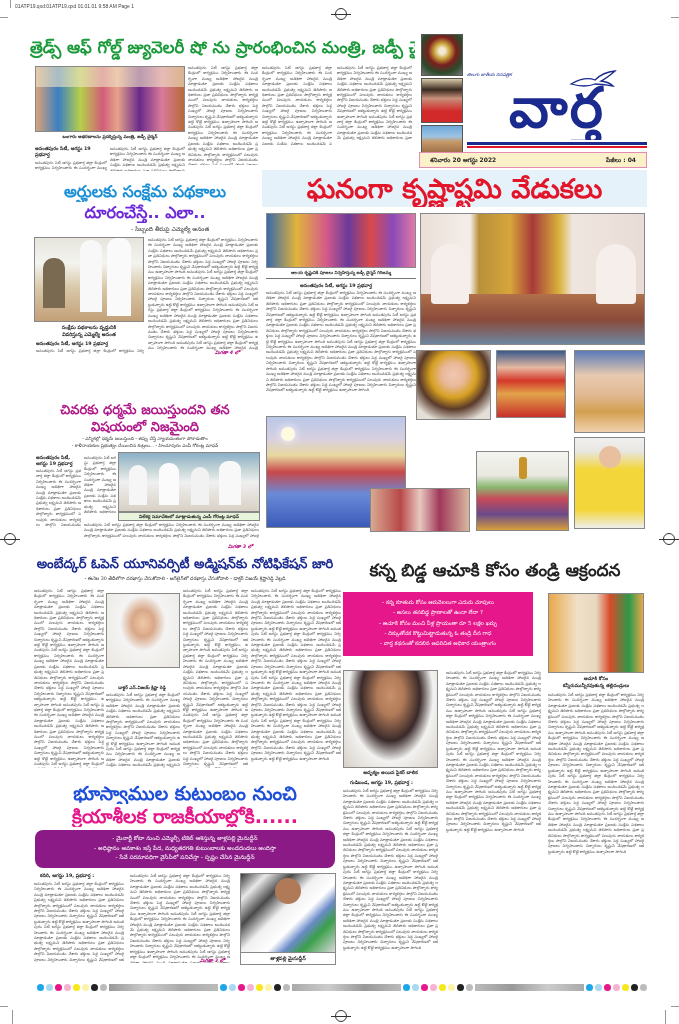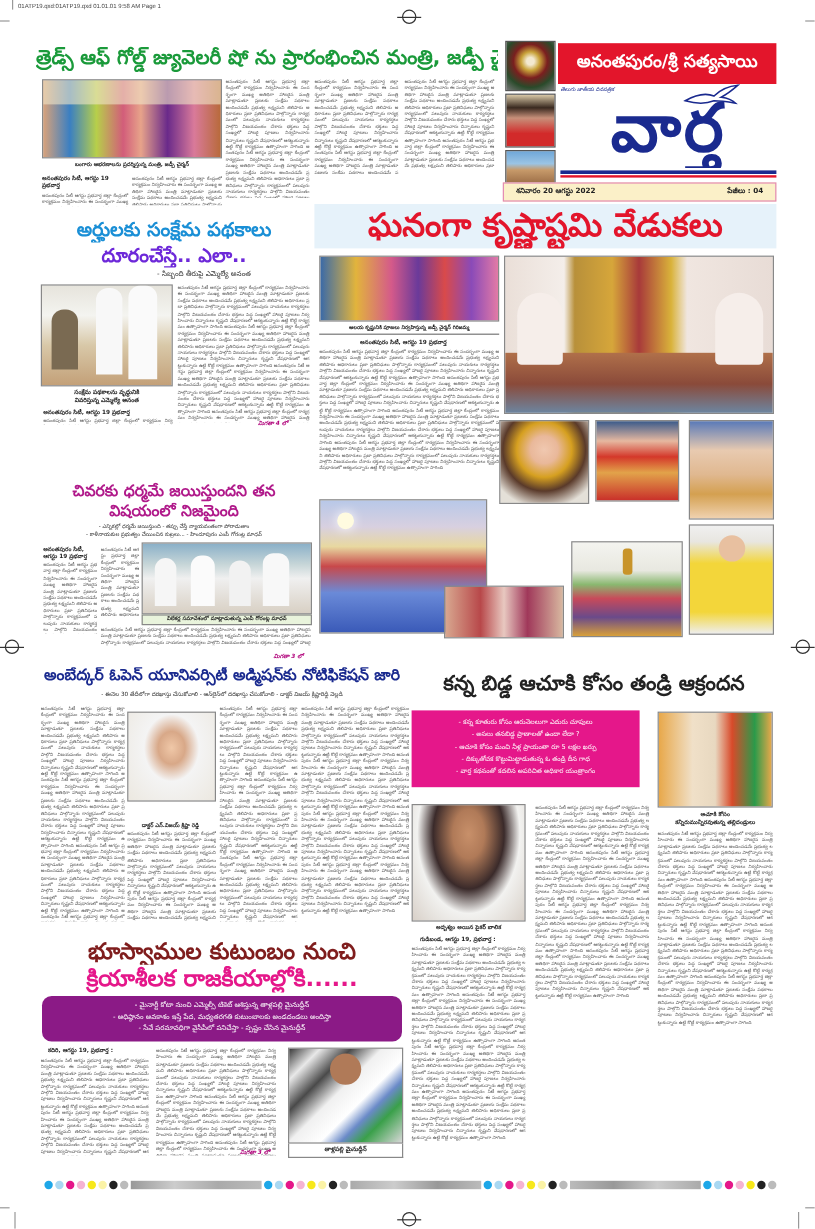--- a/index.html
+++ b/index.html
@@ -53,21 +53,20 @@
 <div class="abs dateline" style="left:35px;top:146px;width:72px;white-space:normal;">అనంతపురం సిటీ, ఆగస్టు 19 ప్రభవార్త</div>
 <div class="abs body-text" style="left:35px;top:160px;width:72px;height:12px;">అనంతపురం సిటీ ఆగస్టు ప్రభవార్త జిల్లా కేంద్రంలో కార్యక్రమం నిర్వహించారు ఈ సందర్భంగా ముఖ్య అతిథిగా హాజరైన మంత్రి మాట్లాడుతూ ప్రజలకు సంక్షేమ పథకాలు అందించడమే ప్రభుత్వ లక్ష్యమని తెలిపారు అధికారులు ప్రజా ప్రతినిధులు పాల్గొన్నారు కార్యక్రమంలో పలువురు నాయకులు కార్యకర్తలు పాల్గొని విజయవంతం చేశారు భక్తులు పెద్ద సంఖ్యలో హాజరై పూజలు నిర్వహించారు చిన్నారులు కృష్ణుని వేషధారణలో ఆకట్టుకున్నారు ఉట్టి కొట్టే కార్యక్రమం ఉత్సాహంగా సాగింది అనంతపురం సిటీ ఆగస్టు ప్రభవార్త జిల్లా కేంద్రంలో కార్యక్రమం నిర్వహించారు ఈ సందర్భంగా ముఖ్య అతిథిగా హాజరైన మంత్రి మాట్లాడుతూ ప్రజలకు సంక్షేమ పథకాలు అందించడమే ప్రభుత్వ లక్ష్యమని తెలిపారు అధికారులు ప్రజా ప్రతినిధులు పాల్గొన్నారు కార్యక్రమంలో పలువురు నాయకులు కార్యకర్తలు పాల్గొని విజయవంతం చేశారు భక్తులు పెద్ద సంఖ్యలో హాజరై పూజలు నిర్వహించారు చిన్నారులు కృష్ణుని వేషధారణలో ఆకట్టుకున్నారు ఉట్టి కొట్టే కార్యక్రమం ఉత్సాహంగా సాగింది అనంతపురం సిటీ ఆగస్టు ప్రభవార్త జిల్లా కేంద్రంలో కార్యక్రమం నిర్వహించారు ఈ సందర్భంగా ముఖ్య అతిథిగా హాజరైన మంత్రి మాట్లాడుతూ ప్రజలకు సంక్షేమ పథకాలు అందించడమే ప్రభుత్వ లక్ష్యమని తెలిపారు అధికారులు ప్రజా ప్రతినిధులు పాల్గొన్నారు కార్యక్రమంలో పలువురు నాయకులు కార్యకర్తలు పాల్గొని విజయవంతం చేశారు భక్తులు పెద్ద సంఖ్యలో హాజరై పూజలు నిర్వహించారు చిన్నారులు కృష్ణుని వేషధారణలో ఆకట్టుకున్నారు ఉట్టి కొట్టే కార్యక్రమం ఉత్సాహంగా సాగింది అనంతపురం సిటీ ఆగస్టు ప్రభవార్త జిల్లా కేంద్రంలో కార్యక్రమం నిర్వహించారు ఈ సందర్భంగా ముఖ్య అతిథిగా హాజరైన మంత్రి మాట్లాడుతూ ప్రజలకు సంక్షేమ పథకాలు అందించడమే ప్రభుత్వ లక్ష్యమని తెలిపారు అధికారులు ప్రజా ప్రతినిధులు పాల్గొన్నారు కార్యక్రమంలో పలువురు నాయకులు కార్యకర్తలు పాల్గొని విజయవంతం చేశారు భక్తులు పెద్ద సంఖ్యలో హాజరై పూజలు నిర్వహించారు చిన్నారులు కృష్ణుని వేషధారణలో ఆకట్టుకున్నారు ఉట్టి కొట్టే కార్యక్రమం ఉత్సాహంగా సాగింది </div>
 <div class="abs body-text" style="left:110px;top:146px;width:75px;height:25px;">అనంతపురం సిటీ ఆగస్టు ప్రభవార్త జిల్లా కేంద్రంలో కార్యక్రమం నిర్వహించారు ఈ సందర్భంగా ముఖ్య అతిథిగా హాజరైన మంత్రి మాట్లాడుతూ ప్రజలకు సంక్షేమ పథకాలు అందించడమే ప్రభుత్వ లక్ష్యమని తెలిపారు అధికారులు ప్రజా ప్రతినిధులు పాల్గొన్నారు కార్యక్రమంలో పలువురు నాయకులు కార్యకర్తలు పాల్గొని విజయవంతం చేశారు భక్తులు పెద్ద సంఖ్యలో హాజరై పూజలు నిర్వహించారు చిన్నారులు కృష్ణుని వేషధారణలో ఆకట్టుకున్నారు ఉట్టి కొట్టే కార్యక్రమం ఉత్సాహంగా సాగింది అనంతపురం సిటీ ఆగస్టు ప్రభవార్త జిల్లా కేంద్రంలో కార్యక్రమం నిర్వహించారు ఈ సందర్భంగా ముఖ్య అతిథిగా హాజరైన మంత్రి మాట్లాడుతూ ప్రజలకు సంక్షేమ పథకాలు అందించడమే ప్రభుత్వ లక్ష్యమని తెలిపారు అధికారులు ప్రజా ప్రతినిధులు పాల్గొన్నారు కార్యక్రమంలో పలువురు నాయకులు కార్యకర్తలు పాల్గొని విజయవంతం చేశారు భక్తులు పెద్ద సంఖ్యలో హాజరై పూజలు నిర్వహించారు చిన్నారులు కృష్ణుని వేషధారణలో ఆకట్టుకున్నారు ఉట్టి కొట్టే కార్యక్రమం ఉత్సాహంగా సాగింది అనంతపురం సిటీ ఆగస్టు ప్రభవార్త జిల్లా కేంద్రంలో కార్యక్రమం నిర్వహించారు ఈ సందర్భంగా ముఖ్య అతిథిగా హాజరైన మంత్రి మాట్లాడుతూ ప్రజలకు సంక్షేమ పథకాలు అందించడమే ప్రభుత్వ లక్ష్యమని తెలిపారు అధికారులు ప్రజా ప్రతినిధులు పాల్గొన్నారు కార్యక్రమంలో పలువురు నాయకులు కార్యకర్తలు పాల్గొని విజయవంతం చేశారు భక్తులు పెద్ద సంఖ్యలో హాజరై పూజలు నిర్వహించారు చిన్నారులు కృష్ణుని వేషధారణలో ఆకట్టుకున్నారు ఉట్టి కొట్టే కార్యక్రమం ఉత్సాహంగా సాగింది అనంతపురం సిటీ ఆగస్టు ప్రభవార్త జిల్లా కేంద్రంలో కార్యక్రమం నిర్వహించారు ఈ సందర్భంగా ముఖ్య అతిథిగా హాజరైన మంత్రి మాట్లాడుతూ ప్రజలకు సంక్షేమ పథకాలు అందించడమే ప్రభుత్వ లక్ష్యమని తెలిపారు అధికారులు ప్రజా ప్రతినిధులు పాల్గొన్నారు కార్యక్రమంలో పలువురు నాయకులు కార్యకర్తలు పాల్గొని విజయవంతం చేశారు భక్తులు పెద్ద సంఖ్యలో హాజరై పూజలు నిర్వహించారు చిన్నారులు కృష్ణుని వేషధారణలో ఆకట్టుకున్నారు ఉట్టి కొట్టే కార్యక్రమం ఉత్సాహంగా సాగింది </div>
 
 <div class="abs" style="left:419px;top:34px;width:228px;height:147px;">
 
   <div class="abs" style="left:2px;top:0;width:42px;height:42px;background:radial-gradient(circle at 50% 40%,#f3e9d0 10%,#c8a23a 25%,#7b1f1f 45%,#2a4a2a 70%,#777 100%);border:1px solid #555;"></div>
   <div class="abs" style="left:2px;top:44px;width:42px;height:45px;background:linear-gradient(180deg,#d9c9a8 0%,#3a2a20 25%,#c7907a 45%,#d22a2a 75%,#d22a2a 100%);border:1px solid #555;"></div>
   <div class="abs" style="left:2px;top:91px;width:42px;height:28px;background:linear-gradient(180deg,#6fa7d8 0%,#9bc4e4 40%,#c79a6a 60%,#a0724a 100%);border:1px solid #555;"></div>
 
-  <div class="abs" style="left:46px;top:2px;width:182px;height:34px;background:#e3152b;color:#fff;font-size:14.5px;font-weight:bold;display:flex;align-items:center;justify-content:center;white-space:nowrap;overflow:hidden;">అనంతపురం/శ్రీ సత్యసాయి</div>
 
   <div class="abs" style="left:48px;top:38px;font-size:4.5px;color:#1a2a8f;font-style:italic;">తెలుగు జాతీయ దినపత్రిక</div>
 
   <svg class="abs" style="left:150px;top:36px;" width="48" height="20" viewBox="0 0 48 20">
     <path d="M2 14 Q16 6 26 10 Q34 2 46 1 Q38 8 32 11 Q40 12 44 16 Q32 14 26 14 Q16 18 2 14 Z" fill="none" stroke="#1a2a8f" stroke-width="1.3"></path>
   </svg>
 
   <div class="abs" style="left:48px;top:42px;width:180px;height:64px;color:#1a2a8f;font-size:56px;font-weight:bold;line-height:64px;text-align:center;letter-spacing:2px;overflow:hidden;">వార్త</div>
   <div class="abs" style="left:48px;top:108px;width:180px;height:3px;background:#1a2a8f;"></div>
   <div class="abs" style="left:48px;top:112px;width:180px;height:2px;background:#e3152b;"></div>
@@ -168,21 +167,21 @@
 <div class="abs caption" style="left:548px;top:676px;width:96px;font-size:4.8px;">ఆచూకి కోసం</div>
 <div class="abs caption" style="left:548px;top:683px;width:96px;font-size:4.8px;">కన్నీరుమున్నీరవుతున్న తల్లిదండ్రులు</div>
 
 <div class="abs photo" style="left:343px;top:670px;width:95px;height:98px;background:radial-gradient(ellipse at 50% 25%,#c8906a 0%,#b07a58 20%,#3a2a2a 45%,#f2f2f0 65%,#d8d0c8 100%);"></div>
 <div class="abs caption" style="left:343px;top:770px;width:95px;font-size:4.8px;">అదృశ్యం అయిన పైకర్ బాలిక</div>
 <div class="abs dateline" style="left:350px;top:780px;">గుడిబండ, ఆగస్టు 19, ప్రభవార్త :</div>
 <div class="abs body-text" style="left:343px;top:788px;width:95px;height:170px;">అనంతపురం సిటీ ఆగస్టు ప్రభవార్త జిల్లా కేంద్రంలో కార్యక్రమం నిర్వహించారు ఈ సందర్భంగా ముఖ్య అతిథిగా హాజరైన మంత్రి మాట్లాడుతూ ప్రజలకు సంక్షేమ పథకాలు అందించడమే ప్రభుత్వ లక్ష్యమని తెలిపారు అధికారులు ప్రజా ప్రతినిధులు పాల్గొన్నారు కార్యక్రమంలో పలువురు నాయకులు కార్యకర్తలు పాల్గొని విజయవంతం చేశారు భక్తులు పెద్ద సంఖ్యలో హాజరై పూజలు నిర్వహించారు చిన్నారులు కృష్ణుని వేషధారణలో ఆకట్టుకున్నారు ఉట్టి కొట్టే కార్యక్రమం ఉత్సాహంగా సాగింది అనంతపురం సిటీ ఆగస్టు ప్రభవార్త జిల్లా కేంద్రంలో కార్యక్రమం నిర్వహించారు ఈ సందర్భంగా ముఖ్య అతిథిగా హాజరైన మంత్రి మాట్లాడుతూ ప్రజలకు సంక్షేమ పథకాలు అందించడమే ప్రభుత్వ లక్ష్యమని తెలిపారు అధికారులు ప్రజా ప్రతినిధులు పాల్గొన్నారు కార్యక్రమంలో పలువురు నాయకులు కార్యకర్తలు పాల్గొని విజయవంతం చేశారు భక్తులు పెద్ద సంఖ్యలో హాజరై పూజలు నిర్వహించారు చిన్నారులు కృష్ణుని వేషధారణలో ఆకట్టుకున్నారు ఉట్టి కొట్టే కార్యక్రమం ఉత్సాహంగా సాగింది అనంతపురం సిటీ ఆగస్టు ప్రభవార్త జిల్లా కేంద్రంలో కార్యక్రమం నిర్వహించారు ఈ సందర్భంగా ముఖ్య అతిథిగా హాజరైన మంత్రి మాట్లాడుతూ ప్రజలకు సంక్షేమ పథకాలు అందించడమే ప్రభుత్వ లక్ష్యమని తెలిపారు అధికారులు ప్రజా ప్రతినిధులు పాల్గొన్నారు కార్యక్రమంలో పలువురు నాయకులు కార్యకర్తలు పాల్గొని విజయవంతం చేశారు భక్తులు పెద్ద సంఖ్యలో హాజరై పూజలు నిర్వహించారు చిన్నారులు కృష్ణుని వేషధారణలో ఆకట్టుకున్నారు ఉట్టి కొట్టే కార్యక్రమం ఉత్సాహంగా సాగింది అనంతపురం సిటీ ఆగస్టు ప్రభవార్త జిల్లా కేంద్రంలో కార్యక్రమం నిర్వహించారు ఈ సందర్భంగా ముఖ్య అతిథిగా హాజరైన మంత్రి మాట్లాడుతూ ప్రజలకు సంక్షేమ పథకాలు అందించడమే ప్రభుత్వ లక్ష్యమని తెలిపారు అధికారులు ప్రజా ప్రతినిధులు పాల్గొన్నారు కార్యక్రమంలో పలువురు నాయకులు కార్యకర్తలు పాల్గొని విజయవంతం చేశారు భక్తులు పెద్ద సంఖ్యలో హాజరై పూజలు నిర్వహించారు చిన్నారులు కృష్ణుని వేషధారణలో ఆకట్టుకున్నారు ఉట్టి కొట్టే కార్యక్రమం ఉత్సాహంగా సాగింది </div>
 <div class="abs body-text" style="left:446px;top:670px;width:95px;height:290px;">అనంతపురం సిటీ ఆగస్టు ప్రభవార్త జిల్లా కేంద్రంలో కార్యక్రమం నిర్వహించారు ఈ సందర్భంగా ముఖ్య అతిథిగా హాజరైన మంత్రి మాట్లాడుతూ ప్రజలకు సంక్షేమ పథకాలు అందించడమే ప్రభుత్వ లక్ష్యమని తెలిపారు అధికారులు ప్రజా ప్రతినిధులు పాల్గొన్నారు కార్యక్రమంలో పలువురు నాయకులు కార్యకర్తలు పాల్గొని విజయవంతం చేశారు భక్తులు పెద్ద సంఖ్యలో హాజరై పూజలు నిర్వహించారు చిన్నారులు కృష్ణుని వేషధారణలో ఆకట్టుకున్నారు ఉట్టి కొట్టే కార్యక్రమం ఉత్సాహంగా సాగింది అనంతపురం సిటీ ఆగస్టు ప్రభవార్త జిల్లా కేంద్రంలో కార్యక్రమం నిర్వహించారు ఈ సందర్భంగా ముఖ్య అతిథిగా హాజరైన మంత్రి మాట్లాడుతూ ప్రజలకు సంక్షేమ పథకాలు అందించడమే ప్రభుత్వ లక్ష్యమని తెలిపారు అధికారులు ప్రజా ప్రతినిధులు పాల్గొన్నారు కార్యక్రమంలో పలువురు నాయకులు కార్యకర్తలు పాల్గొని విజయవంతం చేశారు భక్తులు పెద్ద సంఖ్యలో హాజరై పూజలు నిర్వహించారు చిన్నారులు కృష్ణుని వేషధారణలో ఆకట్టుకున్నారు ఉట్టి కొట్టే కార్యక్రమం ఉత్సాహంగా సాగింది అనంతపురం సిటీ ఆగస్టు ప్రభవార్త జిల్లా కేంద్రంలో కార్యక్రమం నిర్వహించారు ఈ సందర్భంగా ముఖ్య అతిథిగా హాజరైన మంత్రి మాట్లాడుతూ ప్రజలకు సంక్షేమ పథకాలు అందించడమే ప్రభుత్వ లక్ష్యమని తెలిపారు అధికారులు ప్రజా ప్రతినిధులు పాల్గొన్నారు కార్యక్రమంలో పలువురు నాయకులు కార్యకర్తలు పాల్గొని విజయవంతం చేశారు భక్తులు పెద్ద సంఖ్యలో హాజరై పూజలు నిర్వహించారు చిన్నారులు కృష్ణుని వేషధారణలో ఆకట్టుకున్నారు ఉట్టి కొట్టే కార్యక్రమం ఉత్సాహంగా సాగింది అనంతపురం సిటీ ఆగస్టు ప్రభవార్త జిల్లా కేంద్రంలో కార్యక్రమం నిర్వహించారు ఈ సందర్భంగా ముఖ్య అతిథిగా హాజరైన మంత్రి మాట్లాడుతూ ప్రజలకు సంక్షేమ పథకాలు అందించడమే ప్రభుత్వ లక్ష్యమని తెలిపారు అధికారులు ప్రజా ప్రతినిధులు పాల్గొన్నారు కార్యక్రమంలో పలువురు నాయకులు కార్యకర్తలు పాల్గొని విజయవంతం చేశారు భక్తులు పెద్ద సంఖ్యలో హాజరై పూజలు నిర్వహించారు చిన్నారులు కృష్ణుని వేషధారణలో ఆకట్టుకున్నారు ఉట్టి కొట్టే కార్యక్రమం ఉత్సాహంగా సాగింది </div>
 <div class="abs body-text" style="left:548px;top:692px;width:96px;height:268px;">అనంతపురం సిటీ ఆగస్టు ప్రభవార్త జిల్లా కేంద్రంలో కార్యక్రమం నిర్వహించారు ఈ సందర్భంగా ముఖ్య అతిథిగా హాజరైన మంత్రి మాట్లాడుతూ ప్రజలకు సంక్షేమ పథకాలు అందించడమే ప్రభుత్వ లక్ష్యమని తెలిపారు అధికారులు ప్రజా ప్రతినిధులు పాల్గొన్నారు కార్యక్రమంలో పలువురు నాయకులు కార్యకర్తలు పాల్గొని విజయవంతం చేశారు భక్తులు పెద్ద సంఖ్యలో హాజరై పూజలు నిర్వహించారు చిన్నారులు కృష్ణుని వేషధారణలో ఆకట్టుకున్నారు ఉట్టి కొట్టే కార్యక్రమం ఉత్సాహంగా సాగింది అనంతపురం సిటీ ఆగస్టు ప్రభవార్త జిల్లా కేంద్రంలో కార్యక్రమం నిర్వహించారు ఈ సందర్భంగా ముఖ్య అతిథిగా హాజరైన మంత్రి మాట్లాడుతూ ప్రజలకు సంక్షేమ పథకాలు అందించడమే ప్రభుత్వ లక్ష్యమని తెలిపారు అధికారులు ప్రజా ప్రతినిధులు పాల్గొన్నారు కార్యక్రమంలో పలువురు నాయకులు కార్యకర్తలు పాల్గొని విజయవంతం చేశారు భక్తులు పెద్ద సంఖ్యలో హాజరై పూజలు నిర్వహించారు చిన్నారులు కృష్ణుని వేషధారణలో ఆకట్టుకున్నారు ఉట్టి కొట్టే కార్యక్రమం ఉత్సాహంగా సాగింది అనంతపురం సిటీ ఆగస్టు ప్రభవార్త జిల్లా కేంద్రంలో కార్యక్రమం నిర్వహించారు ఈ సందర్భంగా ముఖ్య అతిథిగా హాజరైన మంత్రి మాట్లాడుతూ ప్రజలకు సంక్షేమ పథకాలు అందించడమే ప్రభుత్వ లక్ష్యమని తెలిపారు అధికారులు ప్రజా ప్రతినిధులు పాల్గొన్నారు కార్యక్రమంలో పలువురు నాయకులు కార్యకర్తలు పాల్గొని విజయవంతం చేశారు భక్తులు పెద్ద సంఖ్యలో హాజరై పూజలు నిర్వహించారు చిన్నారులు కృష్ణుని వేషధారణలో ఆకట్టుకున్నారు ఉట్టి కొట్టే కార్యక్రమం ఉత్సాహంగా సాగింది అనంతపురం సిటీ ఆగస్టు ప్రభవార్త జిల్లా కేంద్రంలో కార్యక్రమం నిర్వహించారు ఈ సందర్భంగా ముఖ్య అతిథిగా హాజరైన మంత్రి మాట్లాడుతూ ప్రజలకు సంక్షేమ పథకాలు అందించడమే ప్రభుత్వ లక్ష్యమని తెలిపారు అధికారులు ప్రజా ప్రతినిధులు పాల్గొన్నారు కార్యక్రమంలో పలువురు నాయకులు కార్యకర్తలు పాల్గొని విజయవంతం చేశారు భక్తులు పెద్ద సంఖ్యలో హాజరై పూజలు నిర్వహించారు చిన్నారులు కృష్ణుని వేషధారణలో ఆకట్టుకున్నారు ఉట్టి కొట్టే కార్యక్రమం ఉత్సాహంగా సాగింది </div>
 
-<div class="abs headline" style="left:30px;top:782px;width:310px;font-size:19px;color:#7f1d1d;line-height:22px;">భూస్వాముల కుటుంబం నుంచి</div>
+<div class="abs headline" style="left:30px;top:782px;width:310px;font-size:19px;color:#1d4ed8;line-height:22px;">భూస్వాముల కుటుంబం నుంచి</div>
 <div class="abs headline" style="left:30px;top:805px;width:310px;font-size:19px;color:#e5178a;line-height:22px;">క్రియాశీలక రాజకీయాల్లోకి......</div>
 
 <div class="abs purple-box" style="left:35px;top:830px;width:300px;height:38px;">
   <div>- మైనార్టీ కోటా నుంచి ఎమ్మెల్సీ టికెట్ ఆశిస్తున్న తాళ్లపల్లి మైనుద్దీన్</div>
   <div>- అధిష్ఠానం అవకాశం ఇస్తే పేద, మధ్యతరగతి కుటుంబాలకు అండదండలు అందిస్తా</div>
   <div>- సేవే పరమావధిగా వైసీపీలో పనిచేస్తా - స్పష్టం చేసిన మైనుద్దీన్</div>
 </div>
 
 <div class="abs dateline" style="left:40px;top:873px;">కదిరి, ఆగస్టు 19, ప్రభవార్త :</div>
 <div class="abs body-text" style="left:34px;top:881px;width:90px;height:82px;">అనంతపురం సిటీ ఆగస్టు ప్రభవార్త జిల్లా కేంద్రంలో కార్యక్రమం నిర్వహించారు ఈ సందర్భంగా ముఖ్య అతిథిగా హాజరైన మంత్రి మాట్లాడుతూ ప్రజలకు సంక్షేమ పథకాలు అందించడమే ప్రభుత్వ లక్ష్యమని తెలిపారు అధికారులు ప్రజా ప్రతినిధులు పాల్గొన్నారు కార్యక్రమంలో పలువురు నాయకులు కార్యకర్తలు పాల్గొని విజయవంతం చేశారు భక్తులు పెద్ద సంఖ్యలో హాజరై పూజలు నిర్వహించారు చిన్నారులు కృష్ణుని వేషధారణలో ఆకట్టుకున్నారు ఉట్టి కొట్టే కార్యక్రమం ఉత్సాహంగా సాగింది అనంతపురం సిటీ ఆగస్టు ప్రభవార్త జిల్లా కేంద్రంలో కార్యక్రమం నిర్వహించారు ఈ సందర్భంగా ముఖ్య అతిథిగా హాజరైన మంత్రి మాట్లాడుతూ ప్రజలకు సంక్షేమ పథకాలు అందించడమే ప్రభుత్వ లక్ష్యమని తెలిపారు అధికారులు ప్రజా ప్రతినిధులు పాల్గొన్నారు కార్యక్రమంలో పలువురు నాయకులు కార్యకర్తలు పాల్గొని విజయవంతం చేశారు భక్తులు పెద్ద సంఖ్యలో హాజరై పూజలు నిర్వహించారు చిన్నారులు కృష్ణుని వేషధారణలో ఆకట్టుకున్నారు ఉట్టి కొట్టే కార్యక్రమం ఉత్సాహంగా సాగింది అనంతపురం సిటీ ఆగస్టు ప్రభవార్త జిల్లా కేంద్రంలో కార్యక్రమం నిర్వహించారు ఈ సందర్భంగా ముఖ్య అతిథిగా హాజరైన మంత్రి మాట్లాడుతూ ప్రజలకు సంక్షేమ పథకాలు అందించడమే ప్రభుత్వ లక్ష్యమని తెలిపారు అధికారులు ప్రజా ప్రతినిధులు పాల్గొన్నారు కార్యక్రమంలో పలువురు నాయకులు కార్యకర్తలు పాల్గొని విజయవంతం చేశారు భక్తులు పెద్ద సంఖ్యలో హాజరై పూజలు నిర్వహించారు చిన్నారులు కృష్ణుని వేషధారణలో ఆకట్టుకున్నారు ఉట్టి కొట్టే కార్యక్రమం ఉత్సాహంగా సాగింది అనంతపురం సిటీ ఆగస్టు ప్రభవార్త జిల్లా కేంద్రంలో కార్యక్రమం నిర్వహించారు ఈ సందర్భంగా ముఖ్య అతిథిగా హాజరైన మంత్రి మాట్లాడుతూ ప్రజలకు సంక్షేమ పథకాలు అందించడమే ప్రభుత్వ లక్ష్యమని తెలిపారు అధికారులు ప్రజా ప్రతినిధులు పాల్గొన్నారు కార్యక్రమంలో పలువురు నాయకులు కార్యకర్తలు పాల్గొని విజయవంతం చేశారు భక్తులు పెద్ద సంఖ్యలో హాజరై పూజలు నిర్వహించారు చిన్నారులు కృష్ణుని వేషధారణలో ఆకట్టుకున్నారు ఉట్టి కొట్టే కార్యక్రమం ఉత్సాహంగా సాగింది </div>

